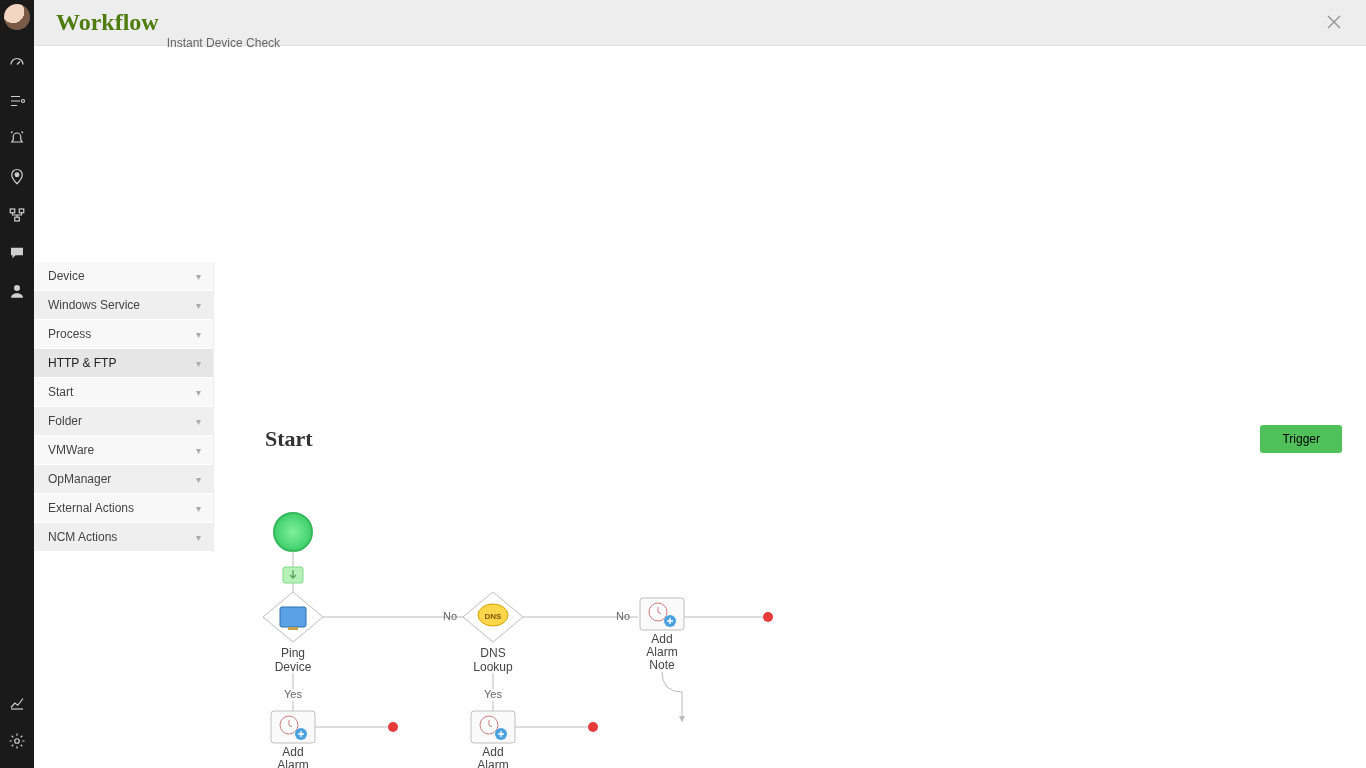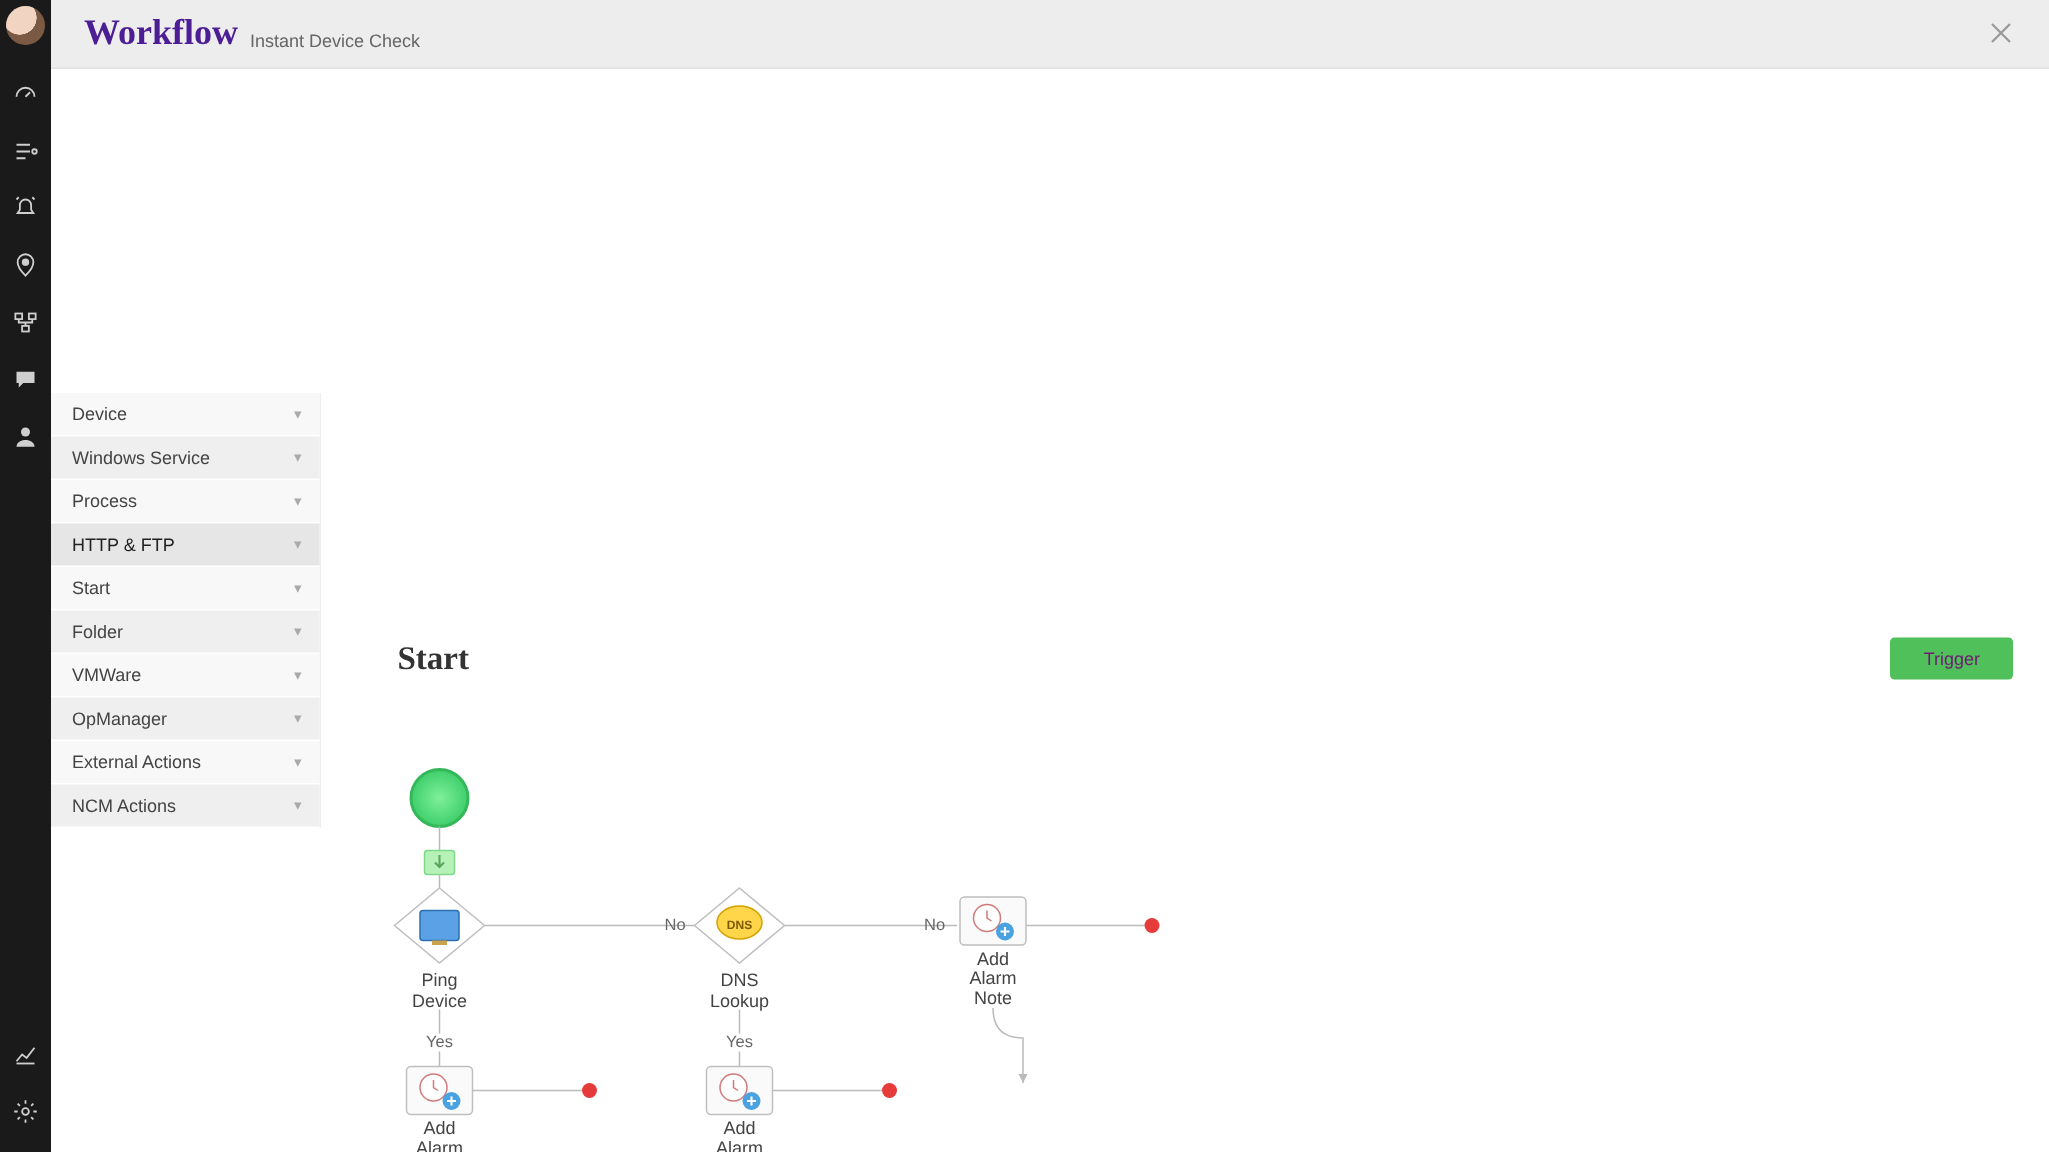--- a/index.html
+++ b/index.html
@@ -25,23 +25,23 @@
 
   
   .page { flex:1; display:flex; flex-direction:column; }
 
   .topbar {
     height:46px; background:#ededed; border-bottom:1px solid #e0e0e0;
     display:flex; align-items:center; padding:0 22px; position:relative;
   }
   .topbar .title {
     font-family: Georgia, "Times New Roman", serif;
-    font-size:24px; font-weight:bold; color:#4c1d95;
-  }
-  .topbar .subtitle { font-size:12px; color:#666; margin-left:8px; position:relative; top:4px; }
+    font-size:24px; font-weight:bold; color:#4d7c0f;
+  }
+  .topbar .subtitle { font-size:12px; color:#666; margin-left:8px; position:relative; top:20px; }
   .topbar .close {
     position:absolute; right:18px; top:8px; width:28px; height:28px;
     display:flex; align-items:center; justify-content:center; color:#999; cursor:pointer;
     font-size:22px;
   }
 
   .workarea { flex:1; display:flex;align-items:center; }
 
   
   .sidebar {
@@ -61,21 +61,21 @@
   .canvas-wrap { flex:1; position:relative; background:#fff; }
   .canvas-head {
     position:absolute; left:24px; right:24px; top:18px;
     display:flex; align-items:center; justify-content:space-between;margin-left:27px;
   }
   .canvas-head h2 {
     margin:0; font-family: Georgia, "Times New Roman", serif;
     font-size:22px; font-weight:bold;
   }
   .btn-trigger {
-    background:#4fc05a; color:#701a75; border:none; border-radius:3px;
+    background:#4fc05a; color:#000000; border:none; border-radius:3px;
     padding:7px 22px; font-size:12px; cursor:pointer;
   }
 
   svg.flow { position:absolute; left:24px; top:60px; }
 
   
   .wf-label { font-size:12px; fill:#444; text-anchor:middle; }
   .edge-label { font-size:11px; fill:#666; }
 
   .decision {

